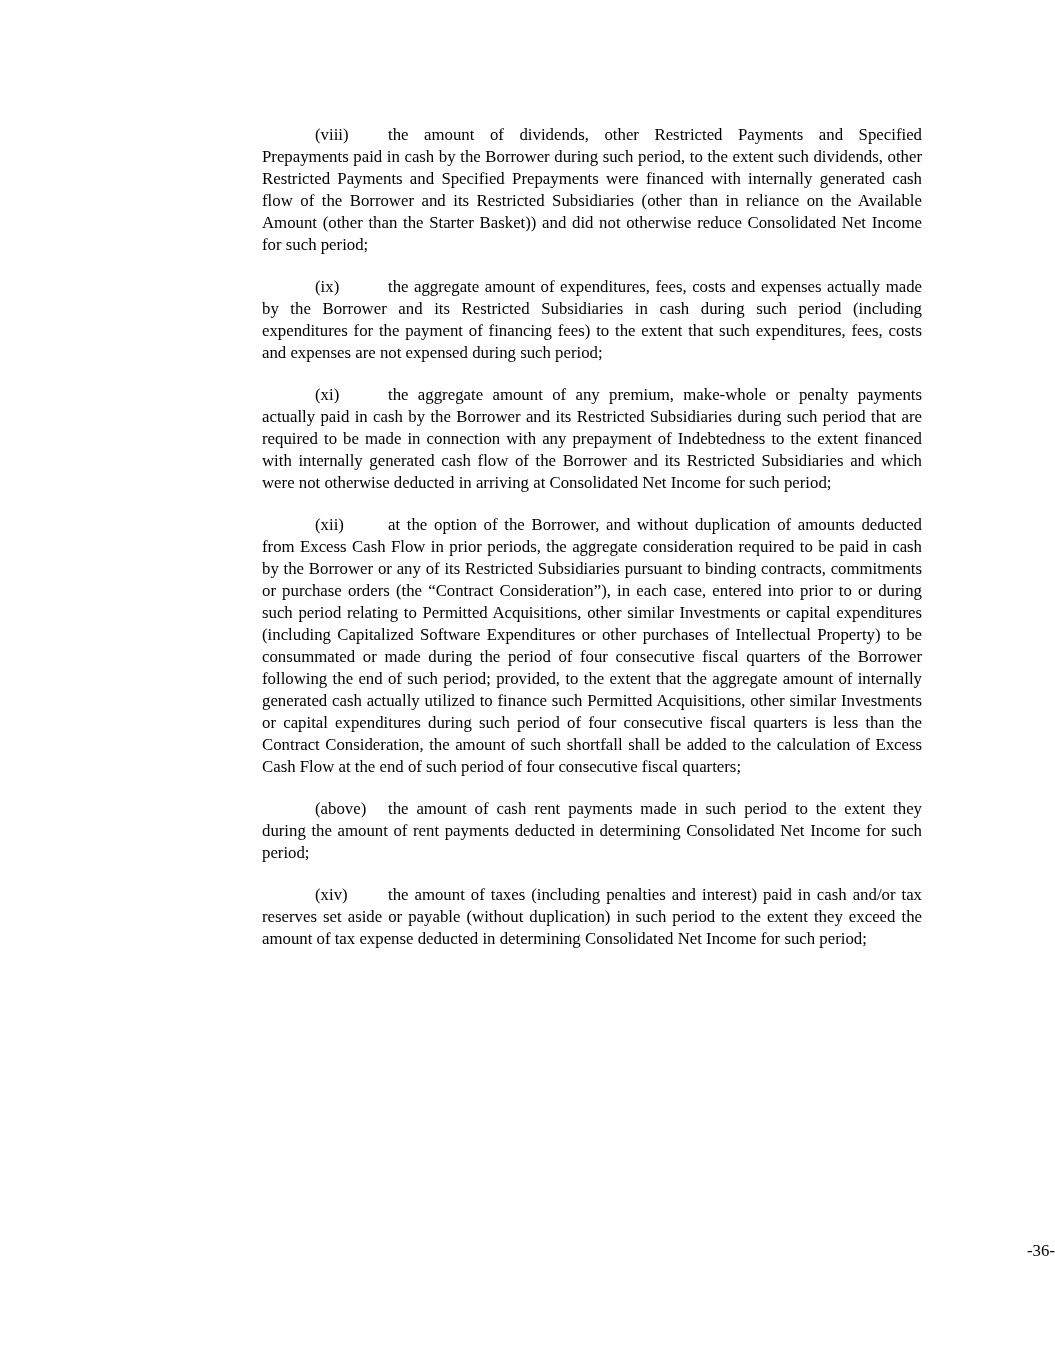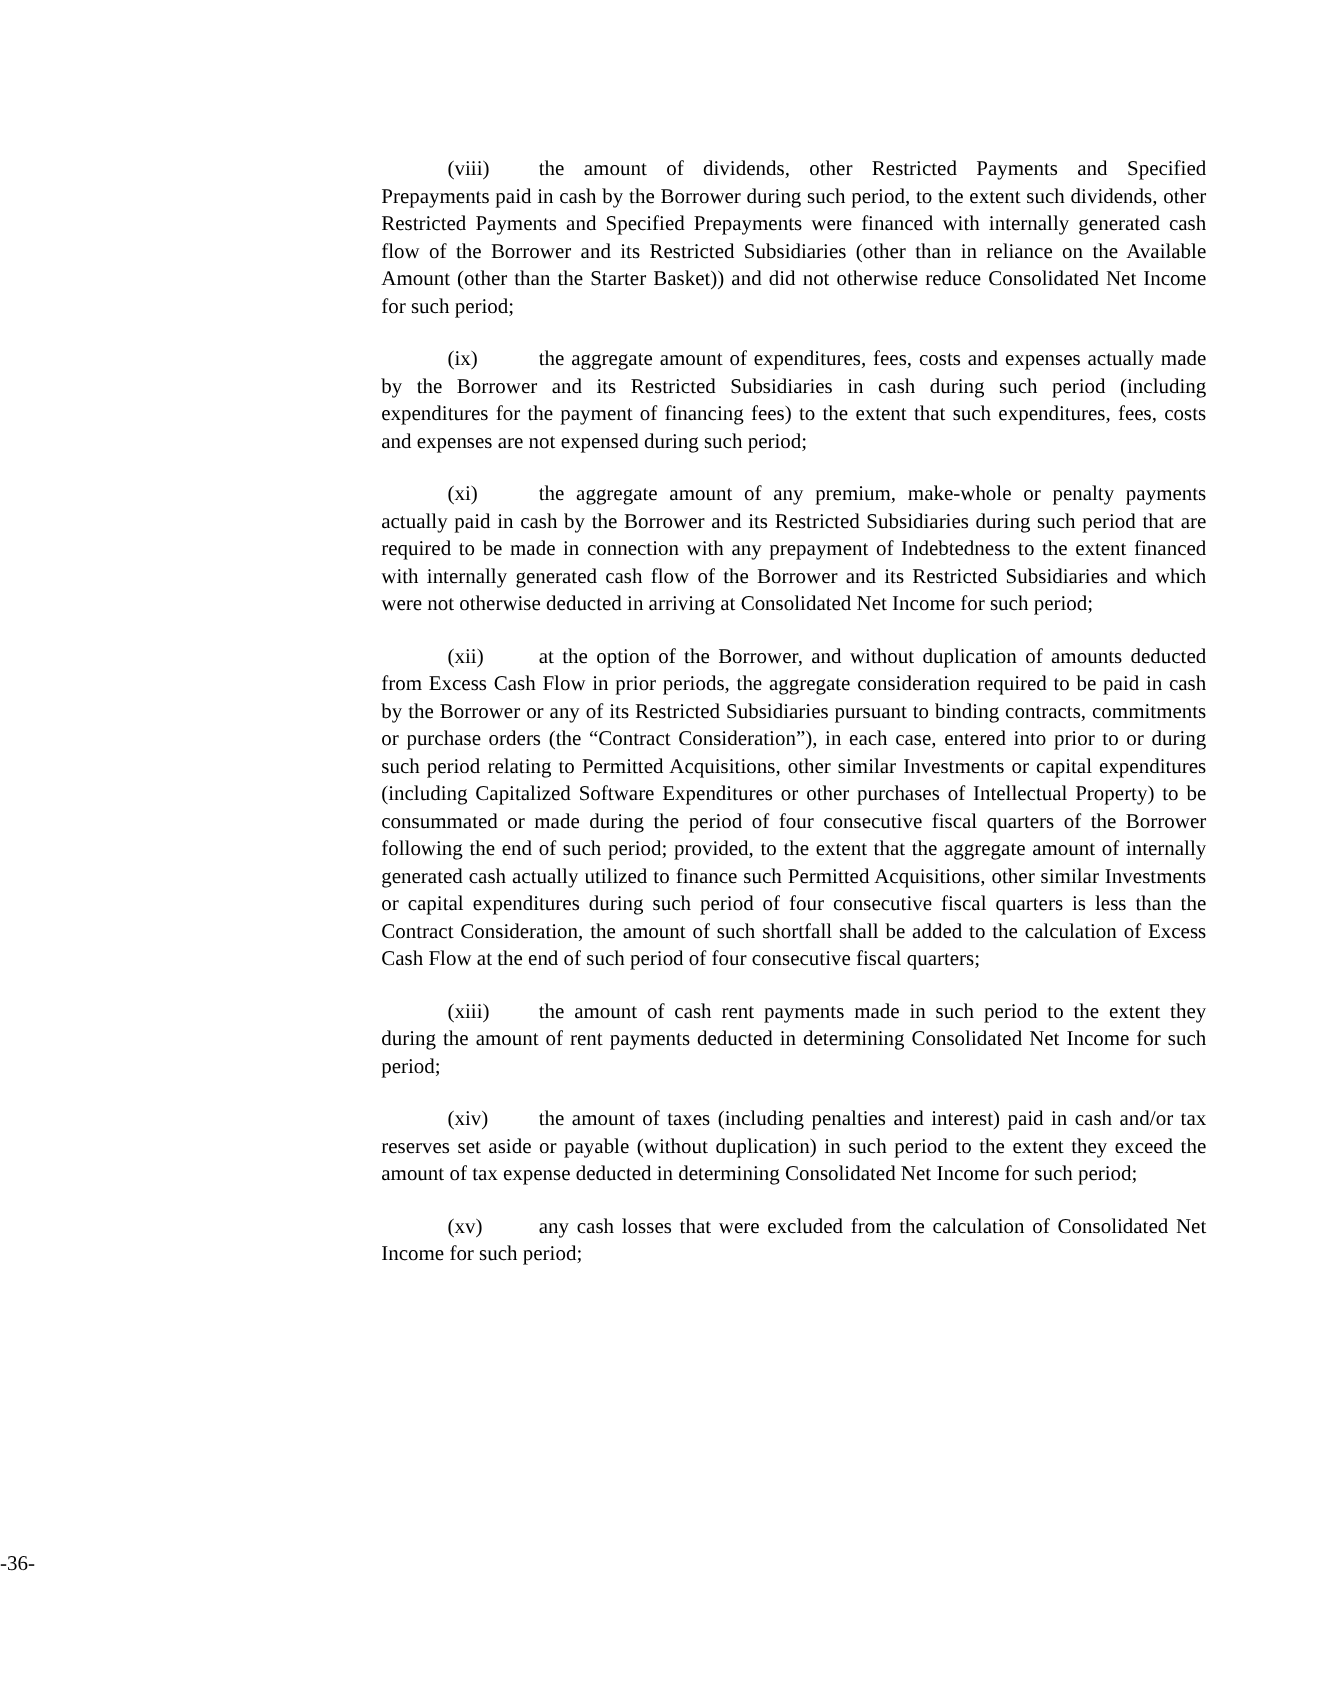--- a/index.html
+++ b/index.html
@@ -13,58 +13,56 @@
     overflow: hidden;
   }
   .doc-content {
     position: absolute;
     left: 262px;
     top: 124px;
     width: 660px;
     font-size: 16.8px;
     line-height: 22px;
     text-align: justify;
-    margin-left: 43px;
   }
   .para {
     margin-bottom: 20px;
     text-indent: 53px;
   }
   .num {
     display: inline-block;
     width: 73px;
     text-indent: 0;
   }
   .u {
   }
   .page-number {
     position: absolute;
     left: 0;
     width: 1055px;
     top: 1240px;
-    text-align: left;
+    text-align: right;
     font-size: 16.8px;
     line-height: 22px;
   }
 </style>
 </head>
 <body>
 
 <div class="doc-content">
 
   <p class="para"><span class="num">(viii)</span><span>the amount of dividends, other Restricted Payments and Specified Prepayments paid in cash by the Borrower during such period, to the extent such dividends, other Restricted Payments and Specified Prepayments were financed with internally generated cash flow of the Borrower and its Restricted Subsidiaries (other than in reliance on the Available Amount (other than the Starter Basket)) and did not otherwise reduce Consolidated Net Income for such period;</span></p>
 
   <p class="para"><span class="num">(ix)</span><span>the aggregate amount of expenditures, fees, costs and expenses actually made by the Borrower and its Restricted Subsidiaries in cash during such period (including expenditures for the payment of financing fees) to the extent that such expenditures, fees, costs and expenses are not expensed during such period;</span></p>
 
 
   <p class="para"><span class="num">(xi)</span><span>the aggregate amount of any premium, make-whole or penalty payments actually paid in cash by the Borrower and its Restricted Subsidiaries during such period that are required to be made in connection with any prepayment of Indebtedness to the extent financed with internally generated cash flow of the Borrower and its Restricted Subsidiaries and which were not otherwise deducted in arriving at Consolidated Net Income for such period;</span></p>
 
   <p class="para"><span class="num">(xii)</span><span>at the option of the Borrower, and without duplication of amounts deducted from Excess Cash Flow in prior periods, the aggregate consideration required to be paid in cash by the Borrower or any of its Restricted Subsidiaries pursuant to binding contracts, commitments or purchase orders (the “</span><span class="u">Contract Consideration</span><span>”), in each case, entered into prior to or during such period relating to Permitted Acquisitions, other similar Investments or capital expenditures (including Capitalized Software Expenditures or other purchases of Intellectual Property) to be consummated or made during the period of four consecutive fiscal quarters of the Borrower following the end of such period; </span><span class="u">provided</span><span>, to the extent that the aggregate amount of internally generated cash actually utilized to finance such Permitted Acquisitions, other similar Investments or capital expenditures during such period of four consecutive fiscal quarters is less than the Contract Consideration, the amount of such shortfall shall be added to the calculation of Excess Cash Flow at the end of such period of four consecutive fiscal quarters;</span></p>
 
-  <p class="para"><span class="num">(xiii)</span><span>the amount of cash rent payments made in such period to the extent they during the amount of rent payments deducted in determining Consolidated Net Income for such period;</span></p>
+  <p class="para"><span class="num">(above)</span><span>the amount of cash rent payments made in such period to the extent they during the amount of rent payments deducted in determining Consolidated Net Income for such period;</span></p>
 
   <p class="para"><span class="num">(xiv)</span><span>the amount of taxes (including penalties and interest) paid in cash and/or tax reserves set aside or payable (without duplication) in such period to the extent they exceed the amount of tax expense deducted in determining Consolidated Net Income for such period;</span></p>
 
-  <p class="para"><span class="num">(xv)</span><span>any cash losses that were excluded from the calculation of Consolidated Net Income for such period;</span></p>
 
 </div>
 
 <div class="page-number">-36-</div>
 
 </body></html>

